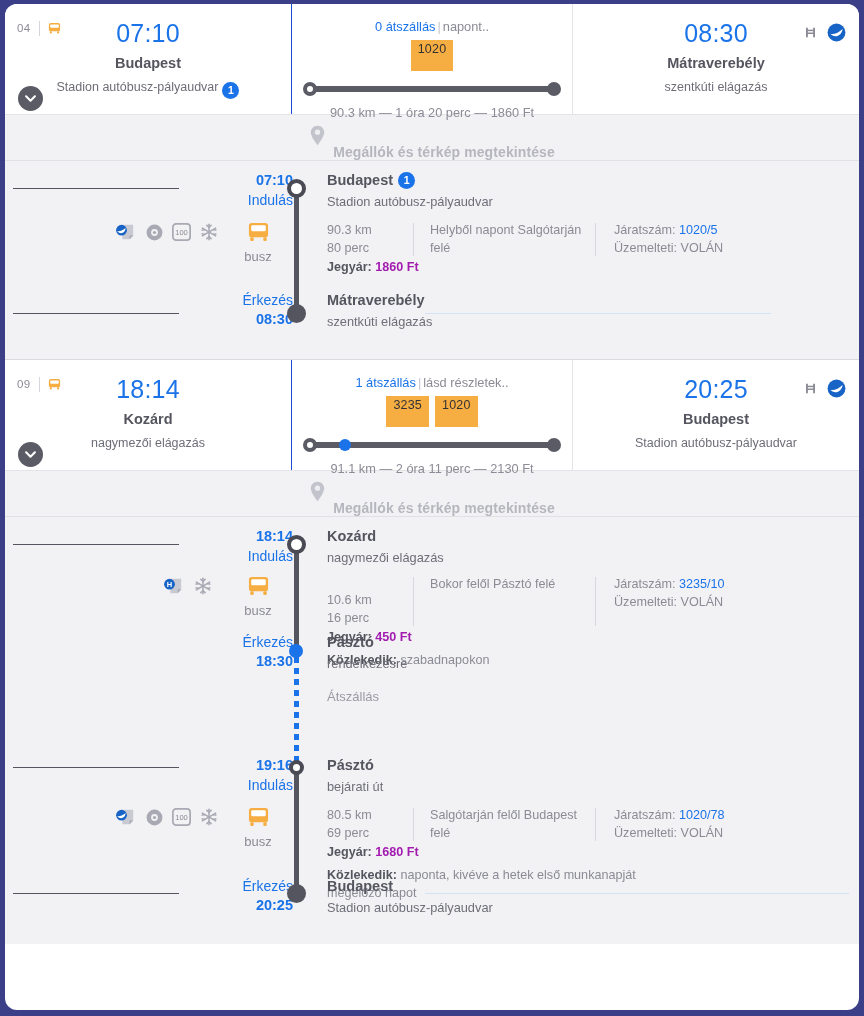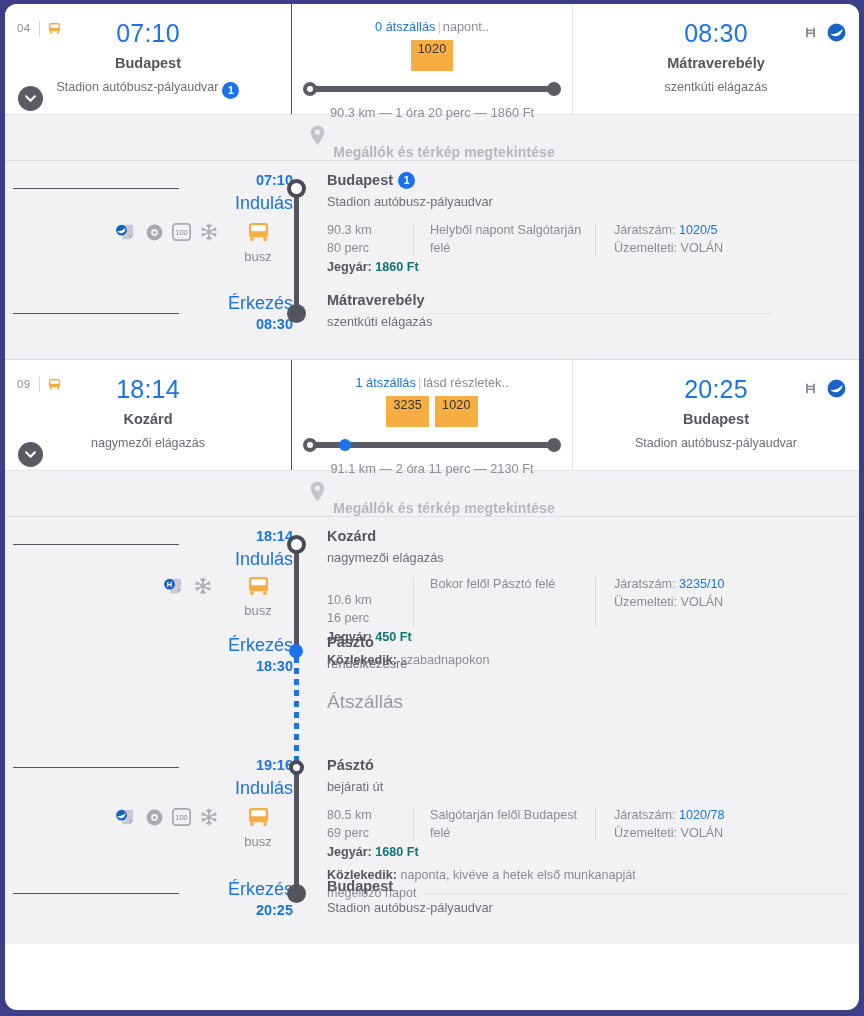--- a/index.html
+++ b/index.html
@@ -158,21 +158,21 @@
   }
   .c-time {
     flex: 0 0 68px; width: 68px; text-align: right;
     position: relative; padding-right: 0;
   }
   .c-track {
     flex: 0 0 34px; width: 34px; position: relative;
   }
   .c-body { flex: 1 1 auto; position: relative; padding-right: 10px; }
 
-  .t-label { font-size: 18px; color: #1a73e8; line-height: 1.35; }
+  .t-label { font-size: 14px; color: #1a73e8; line-height: 1.35; }
   .t-time { font-size: 14.5px; color: #1a73e8; font-weight: bold; line-height: 1.35; }
 
   .node {
     position: absolute; left: 7px;
     width: 19px; height: 19px; border-radius: 50%;
     background: #fff; border: 4px solid #4a4a55;
     z-index: 2;
   }
   .node.solid { background: #55555f; border-color: #55555f; }
   .node.small-open { width: 15px; height: 15px; border: 4px solid #4a4a55; left: 9px; }
@@ -212,31 +212,31 @@
     line-height: 1.45;
   }
   .info-div { width: 1px; background: #d8d8de; margin: 2px 16px 2px 0; }
   .info-b { flex: 0 0 165px; padding-right: 8px; }
   .info-div2 { width: 1px; background: #d8d8de; margin: 2px 18px 2px 0; }
   .info-c { flex: 1 1 auto; }
   .k { color: #8b8b95; }
   .v-blue { color: #1a73e8; }
   .fare { font-size: 12.6px; margin-top: 2px; }
   .fare b { color: #55555f; font-weight: bold; }
-  .fare .amt { color: #0f766e; font-weight: bold; }
+  .fare .amt { color: #a21caf; font-weight: bold; }
   .runs { font-size: 12.6px; color: #8b8b95; margin-top: 7px; line-height: 1.5; }
   .runs b { color: #55555f; font-weight: bold; }
 
   .mode { text-align: center; width: 50px; }
   .mode-label { font-size: 13px; color: #8b8b95; margin-top: 2px; }
 
   .amen {
     position: absolute; display: flex; align-items: center; gap: 9px;
   }
-  .transfer-note { font-size: 19px; color: #9a9aa4; line-height: 1.55; }
+  .transfer-note { font-size: 13px; color: #9a9aa4; line-height: 1.55; }
 </style>
 </head>
 <body>
 
 <div class="app">
 <div class="panel">
 
   <div class="result">
 
     <div class="summary">

